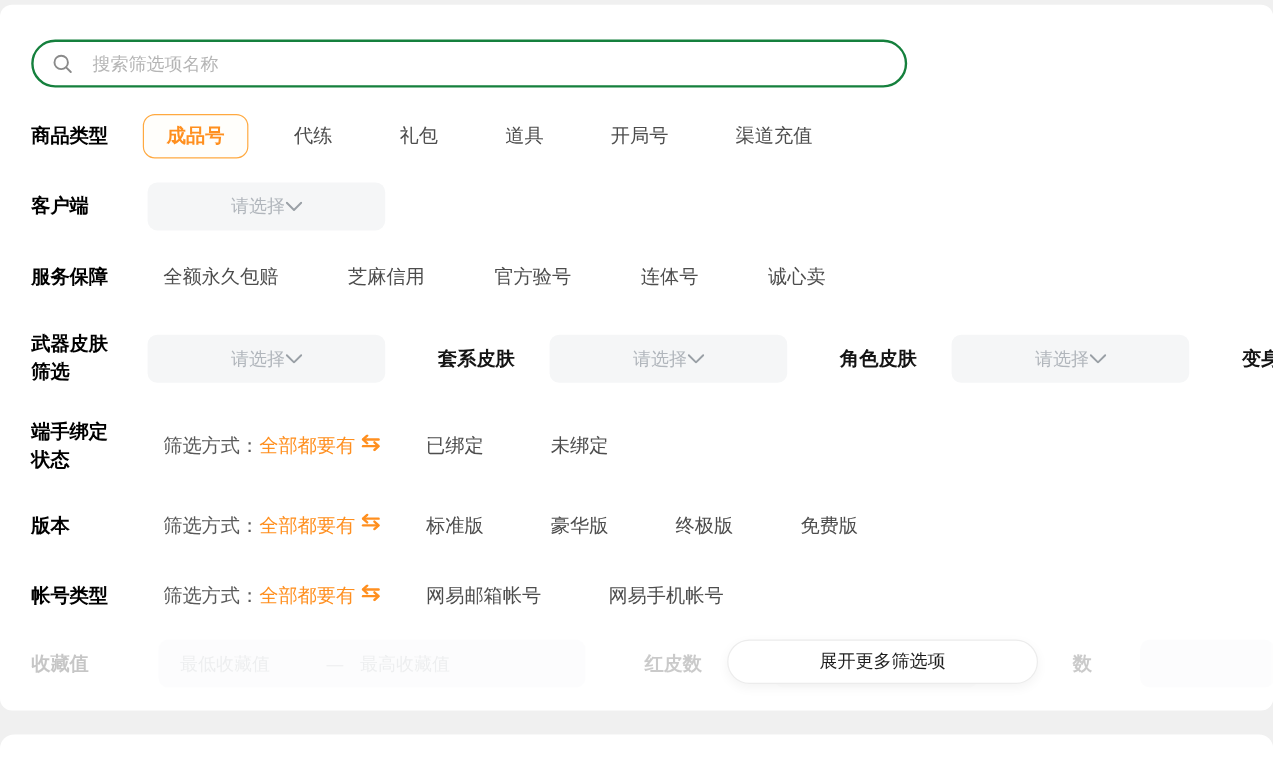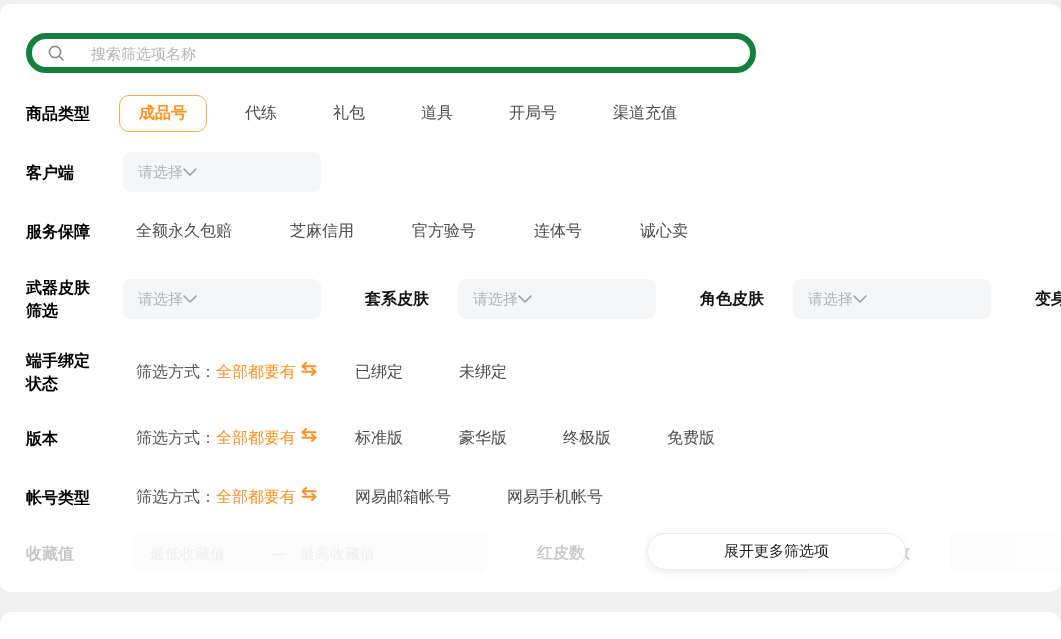--- a/index.html
+++ b/index.html
@@ -14,22 +14,22 @@
     background:#ffffff; border-radius:10px;
     padding-left:26px; overflow:hidden;
   }
   .card2 {
     position:absolute; left:0; right:0; top:612px; height:27px;
     background:#ffffff; border-radius:12px 12px 0 0;
   }
   
   .searchbox {
     margin-top:29px; width:730px; height:40px;
-    border:6px solid #15803d; border-radius:20px;
-    display:flex; align-items:center; padding:0 15px; gap:26px;
+    border:2px solid #15803d; border-radius:20px;
+    display:flex; align-items:center; padding:0 15px; gap:16px;
     background:#fff;
   }
   .searchbox svg { flex:none; }
   .searchbox input {
     border:none; outline:none; flex:1; font-size:15px; color:#333;
     font-family:inherit; background:transparent;
   }
   .searchbox input::placeholder { color:#b5b5b5; }
   
   .frow { display:flex; align-items:center; }
@@ -43,21 +43,21 @@
   }
   .opt { cursor:pointer; white-space:nowrap; }
   .pill {
     margin-left:-17px; margin-right:-18px;
     border:1.5px solid #ffa940; border-radius:10px;
     padding:7px 19px; color:#ff8f1f; font-weight:bold;
     background:#fffefb; white-space:nowrap; cursor:pointer;
   }
   .select {
     width:198px; height:40px; background:#f5f6f7; border-radius:8px;
-    display:flex; align-items:center; justify-content:flex-start;
+    display:flex; align-items:center; justify-content:center;
     padding:0 15px; cursor:pointer; flex:none;
   }
   .select .ph { font-size:15px; color:#b1b6bc; }
   .sub-label { font-weight:bold; font-size:16px; color:#141414; white-space:nowrap; }
   .mode { display:flex; align-items:center; margin-right:-18px; white-space:nowrap; }
   .mode-label { color:#595959; }
   .mode-value { color:#ff8f1f; cursor:pointer; display:flex; align-items:flex-start; gap:5px; }
   
   .faded { opacity:0.22; }
   .rangebox {
@@ -65,21 +65,21 @@
     display:flex; align-items:center; flex:none;
   }
   .rangebox input {
     border:none; outline:none; background:transparent; font-size:15px;
     font-family:inherit; width:140px; color:#333;
   }
   .rangebox input::placeholder { color:#b1b6bc; }
   .rangebox .dash { color:#b1b6bc; font-size:14px; }
   
   .expand-btn {
-    position:absolute; left:647px; top:533px; width:259px; height:37px;
+    position:absolute; left:606px; top:533px; width:259px; height:37px;
     background:#fff; border:1px solid #ececec; border-radius:19px;
     box-shadow:0 3px 10px rgba(0,0,0,0.05);
     display:flex; align-items:center; justify-content:center;
     font-size:15px; color:#1f1f1f; cursor:pointer; z-index:10;
   }
   
   .mt22{margin-top:22px}.mt20{margin-top:20px}.mt19{margin-top:19px}
   .mt25{margin-top:25px}.mt27{margin-top:27px}.mt23{margin-top:23px}
   .mt16{margin-top:16px}
   .g56{gap:56px}.g58{gap:58px}.g44{gap:44px}

